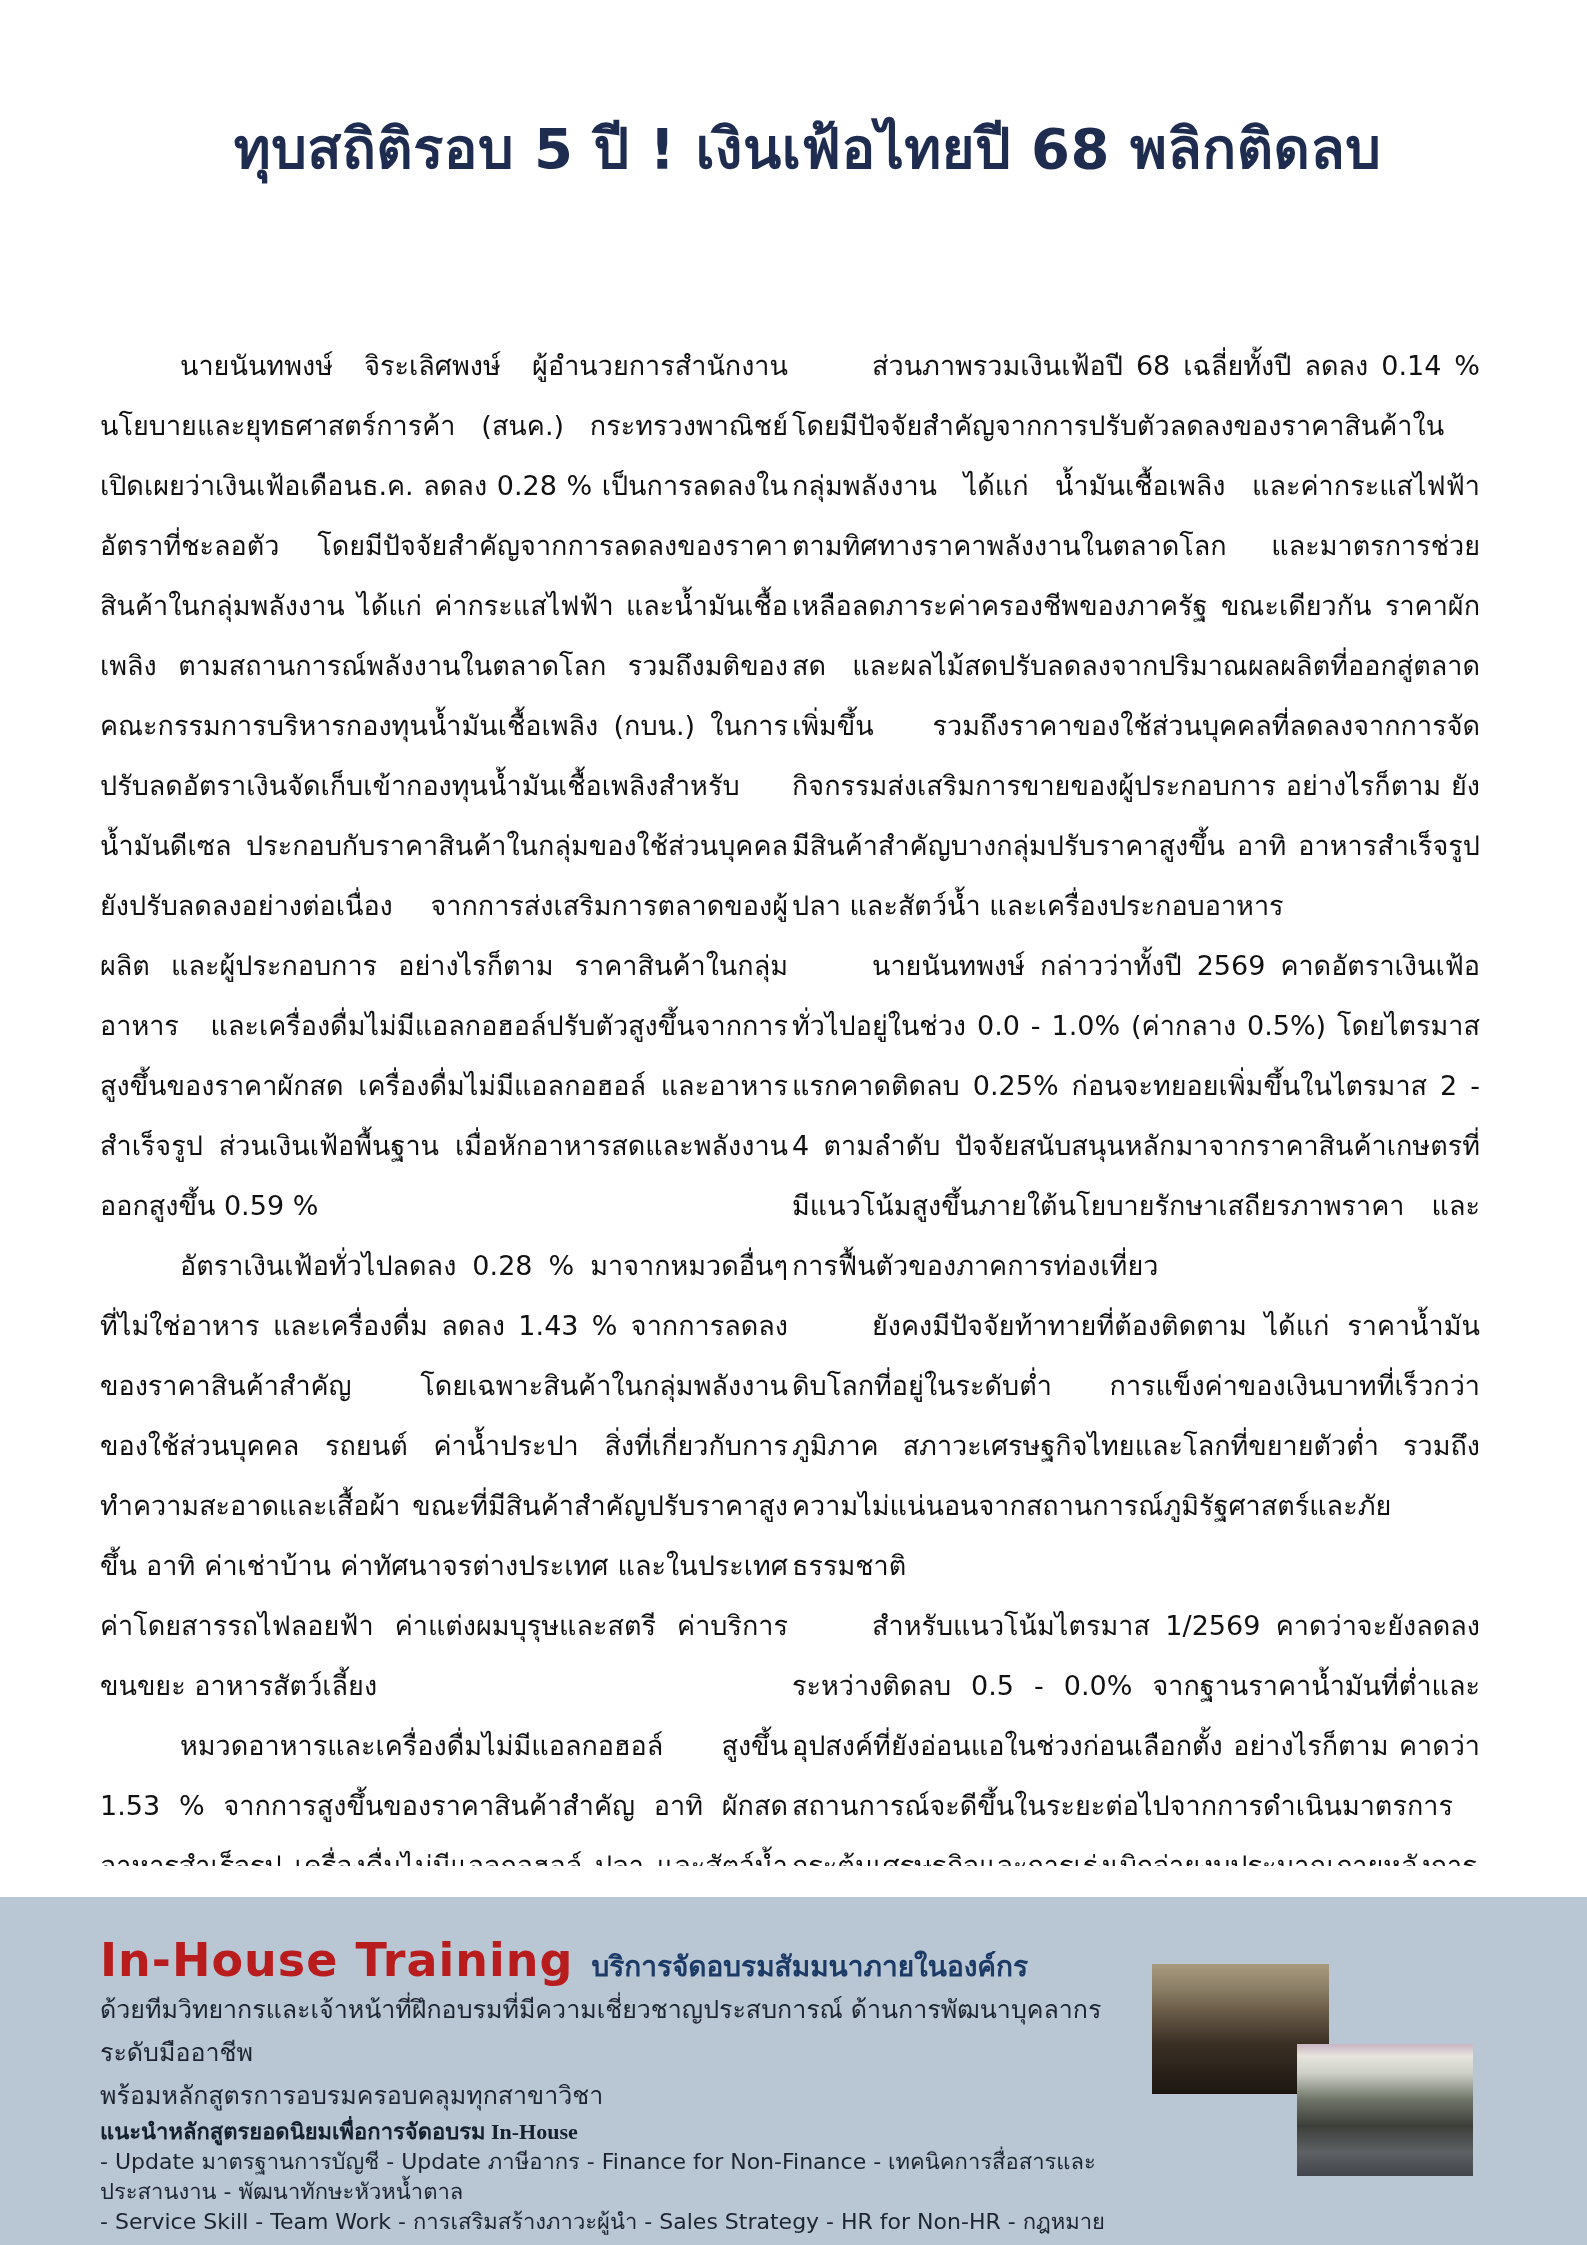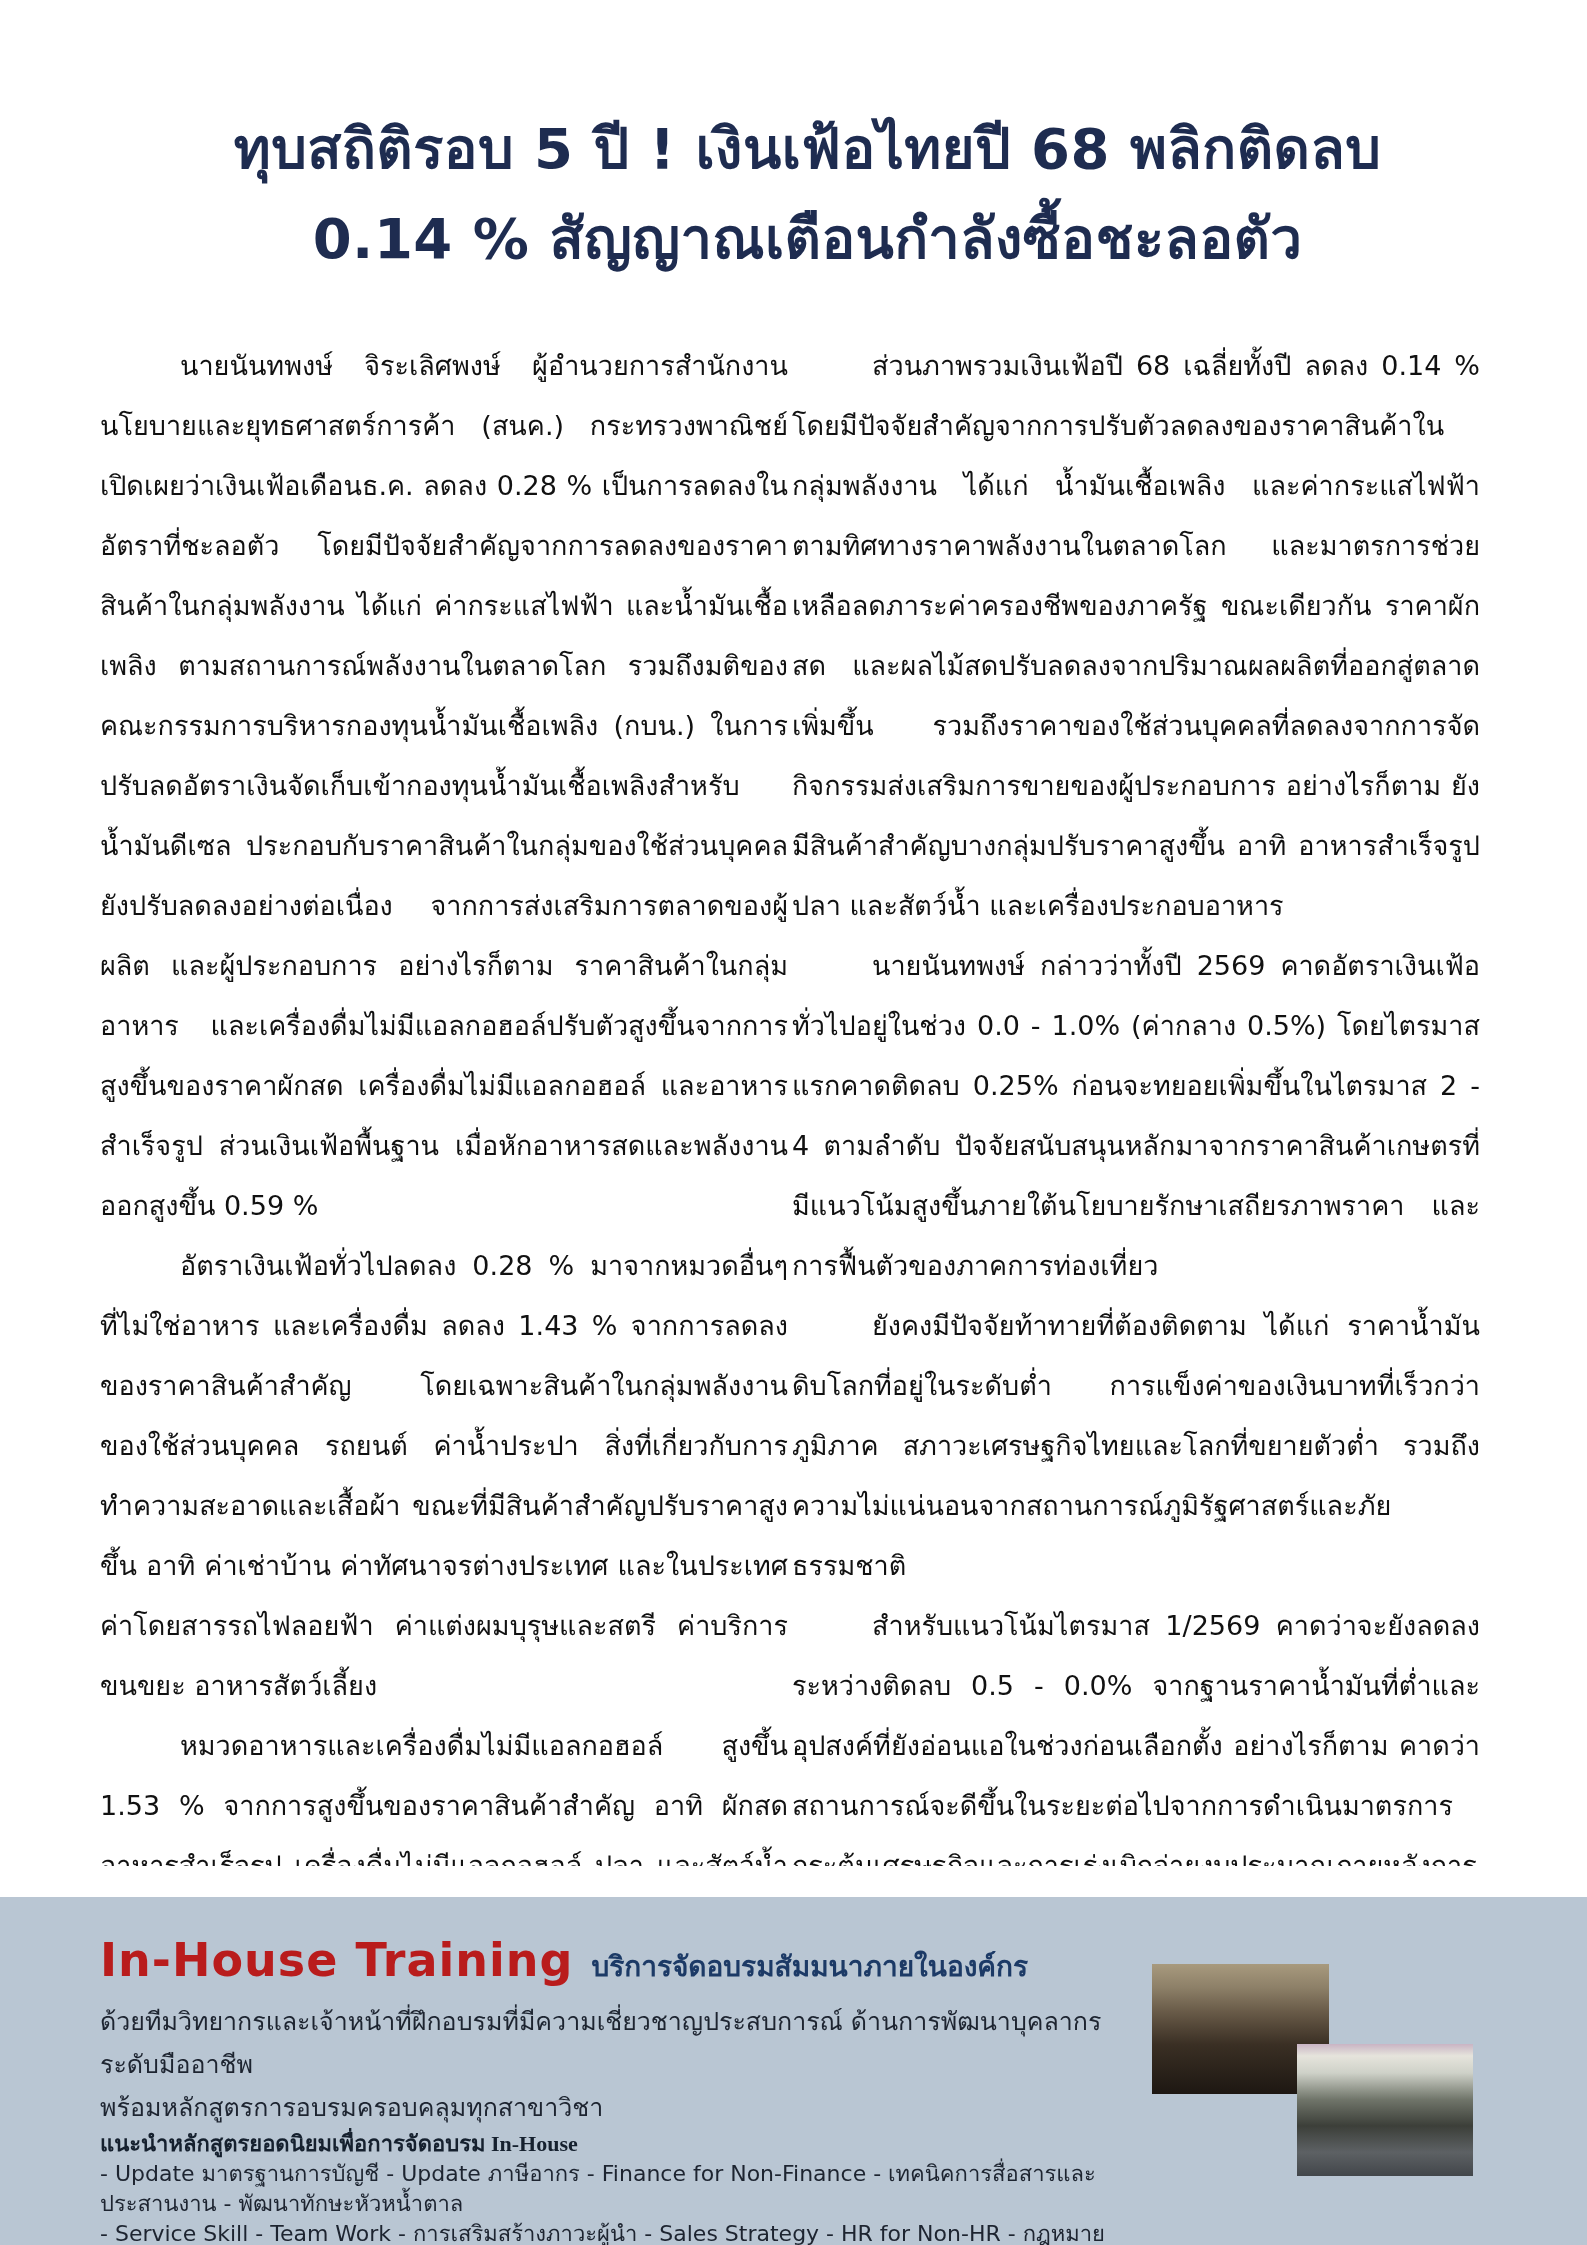--- a/index.html
+++ b/index.html
@@ -46,21 +46,21 @@
     position:absolute;left:100px;top:36px;width:1060px;
   }
   .fh-row{display:flex;align-items:baseline;gap:18px;}
   .fh-en{
     color:#b91c1c;font-size:46px;font-weight:700;
     letter-spacing:1px;
   }
   .fh-th{
     color:#1c3a66;font-size:28px;font-weight:700;
   }
-  .f-intro{color:#1d2430;font-size:25px;line-height:43px;margin-top:12px;}
+  .f-intro{color:#1d2430;font-size:25px;line-height:43px;}
   .f-line{color:#1d2430;font-size:22px;line-height:30px;}
   .f-bold{font-weight:700;color:#15202e;}
   .f-gap{font-family:Liberation Serif, serif;}
   
   .photo{position:absolute;}
   .photo-1{
     left:1152px;top:67px;width:177px;height:130px;
     background:linear-gradient(180deg,#a89a7e 0%,#8d8068 18%,#6a5c49 36%,#3a2f24 62%,#1d1712 100%);
   }
   .photo-2{
@@ -68,21 +68,20 @@
     background:linear-gradient(180deg,#c9b4c4 0%,#e6e4dc 9%,#ced1c8 22%,#70756a 42%,#3c3f39 62%,#5d6164 82%,#42464a 100%);
   }
 </style>
 </head>
 <body>
 
 <div class="page">
 
   <div class="headline">
     <div>ทุบสถิติรอบ 5 ปี ! เงินเฟ้อไทยปี 68 พลิกติดลบ</div>
-    <div>0.14 % สัญญาณเตือนกำลังซื้อชะลอตัว</div>
   </div>
 
   <div class="article">
     <div class="col">
       <p>นายนันทพงษ์ จิระเลิศพงษ์ ผู้อำนวยการสำนักงานนโยบายและยุทธศาสตร์การค้า (สนค.) กระทรวงพาณิชย์ เปิดเผยว่าเงินเฟ้อเดือนธ.ค. ลดลง 0.28 % เป็นการลดลงในอัตราที่ชะลอตัว โดยมีปัจจัยสำคัญจากการลดลงของราคาสินค้าในกลุ่มพลังงาน ได้แก่ ค่ากระแสไฟฟ้า และน้ำมันเชื้อเพลิง ตามสถานการณ์พลังงานในตลาดโลก รวมถึงมติของคณะกรรมการบริหารกองทุนน้ำมันเชื้อเพลิง (กบน.) ในการปรับลดอัตราเงินจัดเก็บเข้ากองทุนน้ำมันเชื้อเพลิงสำหรับน้ำมันดีเซล ประกอบกับราคาสินค้าในกลุ่มของใช้ส่วนบุคคลยังปรับลดลงอย่างต่อเนื่อง จากการส่งเสริมการตลาดของผู้ผลิต และผู้ประกอบการ อย่างไรก็ตาม ราคาสินค้าในกลุ่มอาหาร และเครื่องดื่มไม่มีแอลกอฮอล์ปรับตัวสูงขึ้นจากการสูงขึ้นของราคาผักสด เครื่องดื่มไม่มีแอลกอฮอล์ และอาหารสำเร็จรูป ส่วนเงินเฟ้อพื้นฐาน เมื่อหักอาหารสดและพลังงานออกสูงขึ้น 0.59 %</p>
       <p>อัตราเงินเฟ้อทั่วไปลดลง 0.28 % มาจากหมวดอื่นๆ ที่ไม่ใช่อาหาร และเครื่องดื่ม ลดลง 1.43 % จากการลดลงของราคาสินค้าสำคัญ โดยเฉพาะสินค้าในกลุ่มพลังงาน ของใช้ส่วนบุคคล รถยนต์ ค่าน้ำประปา สิ่งที่เกี่ยวกับการทำความสะอาดและเสื้อผ้า ขณะที่มีสินค้าสำคัญปรับราคาสูงขึ้น อาทิ ค่าเช่าบ้าน ค่าทัศนาจรต่างประเทศ และในประเทศ ค่าโดยสารรถไฟลอยฟ้า ค่าแต่งผมบุรุษและสตรี ค่าบริการขนขยะ อาหารสัตว์เลี้ยง</p>
       <p>หมวดอาหารและเครื่องดื่มไม่มีแอลกอฮอล์ สูงขึ้น 1.53 % จากการสูงขึ้นของราคาสินค้าสำคัญ อาทิ ผักสด อาหารสำเร็จรูป เครื่องดื่มไม่มีแอลกอฮอล์ ปลา และสัตว์น้ำ และผลิตภัณฑ์น้ำตาล อย่างไรก็ตาม มีสินค้าหลายรายการราคาลดลง อาทิ ผลไม้สด ข้าวสารเหนียว ข้าวสารเจ้า ไข่ไก่ น้ำมันพืช และซอสหอยนางรม</p>
     </div>
     <div class="col">
       <p>ส่วนภาพรวมเงินเฟ้อปี 68 เฉลี่ยทั้งปี ลดลง 0.14 % โดยมีปัจจัยสำคัญจากการปรับตัวลดลงของราคาสินค้าในกลุ่มพลังงาน ได้แก่ น้ำมันเชื้อเพลิง และค่ากระแสไฟฟ้า ตามทิศทางราคาพลังงานในตลาดโลก และมาตรการช่วยเหลือลดภาระค่าครองชีพของภาครัฐ ขณะเดียวกัน ราคาผักสด และผลไม้สดปรับลดลงจากปริมาณผลผลิตที่ออกสู่ตลาดเพิ่มขึ้น รวมถึงราคาของใช้ส่วนบุคคลที่ลดลงจากการจัดกิจกรรมส่งเสริมการขายของผู้ประกอบการ อย่างไรก็ตาม ยังมีสินค้าสำคัญบางกลุ่มปรับราคาสูงขึ้น อาทิ อาหารสำเร็จรูป ปลา และสัตว์น้ำ และเครื่องประกอบอาหาร</p>

